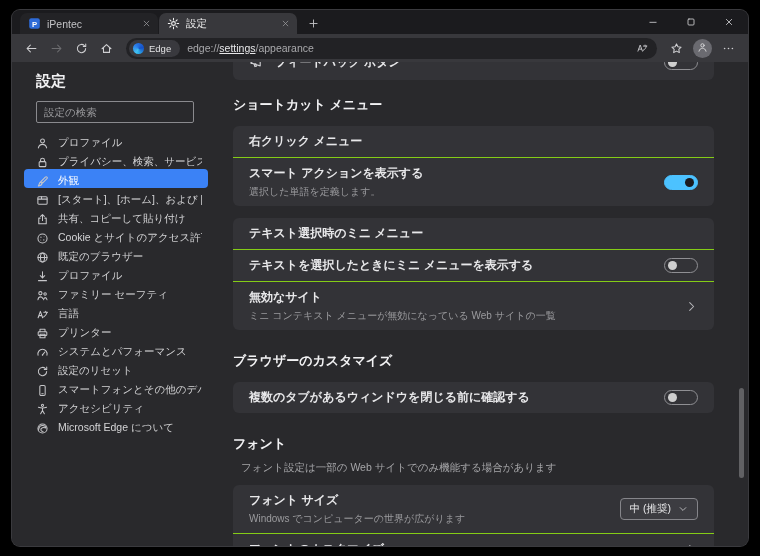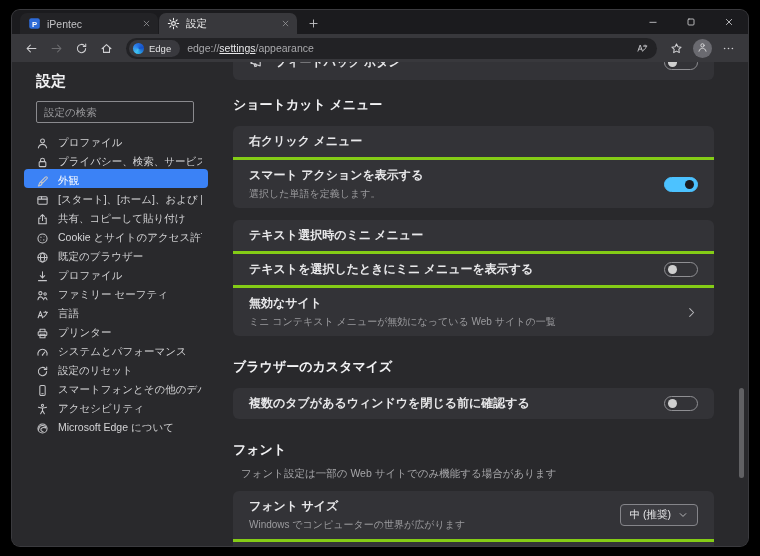--- a/index.html
+++ b/index.html
@@ -67,21 +67,21 @@
   .snav{ margin:8px 0 0 -12px; width:184px; }
   .sitem{ display:flex; align-items:flex-end; gap:9px; height:19px; padding:0 6px 0 12px; border-radius:4px; color:#d4d4d6; font-size:10.5px; white-space:nowrap; overflow:hidden; }
   .sitem.selected{ background:#3b82f6; color:#ffffff; }
   .sicon{ width:13px; height:13px; color:#c6c6c9; flex-shrink:0; }
   .sicon svg{ width:13px; height:13px; display:block; }
   .slabel{ overflow:hidden; }
   
   .main{ flex:1; padding:0 34px 0 16px; overflow:hidden; position:relative; }
   .card{ background:#333337; border-radius:6px; overflow:hidden; }
   .card.partial{ margin-top:-18px; }
-  .row{ display:flex; align-items:center; padding:0 16px; min-height:30px; gap:12px; border-top:3px solid #84cc16; }
+  .row{ display:flex; align-items:center; padding:0 16px; min-height:30px; gap:12px; border-top:1px solid #84cc16; }
   .row:first-child{ border-top:none; }
   .row.header{ min-height:26px; }
   .card.partial .row{ min-height:36px; }
   .rtext{ flex:1; padding:7px 0; min-width:0; }
   .rtitle{ font-size:12px; font-weight:700; color:#e8e8ea; }
   .rcaption{ font-size:10px; color:#9b9b9e; margin-top:3px; }
   .ricon{ width:14px; height:14px; color:#cfcfd2; flex-shrink:0; }
   .ricon svg{ width:14px; height:14px; display:block; }
   .main h2{ font-size:13px; font-weight:700; color:#f2f2f4; margin:22px 0 12px; }
   .main h2:first-of-type{ margin-top:16px; }

